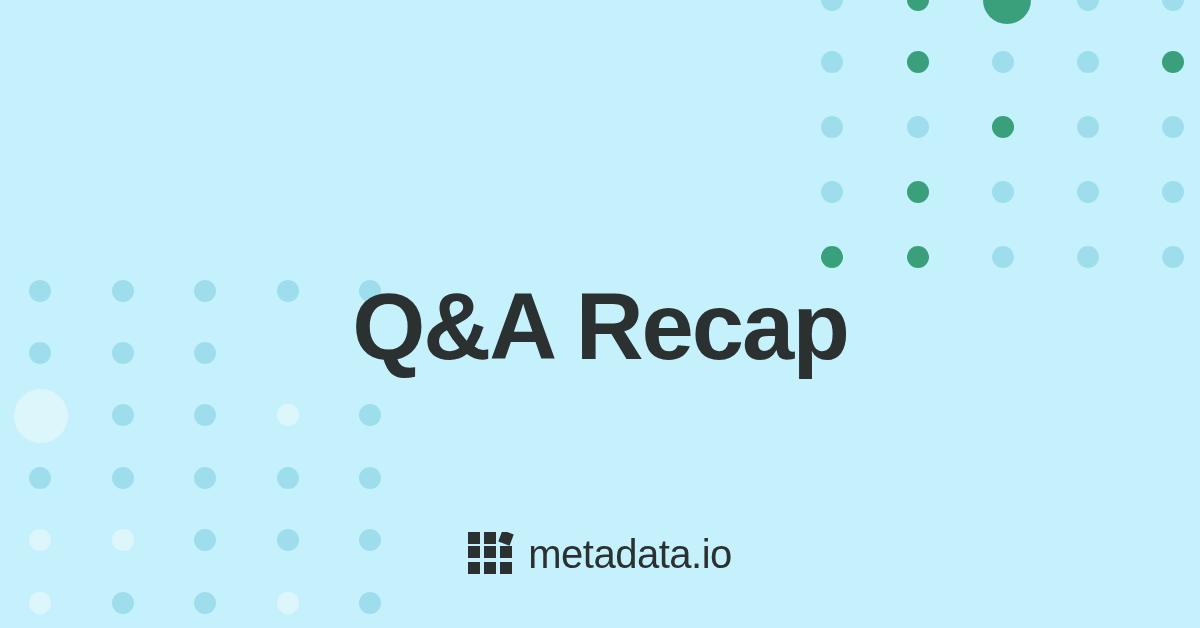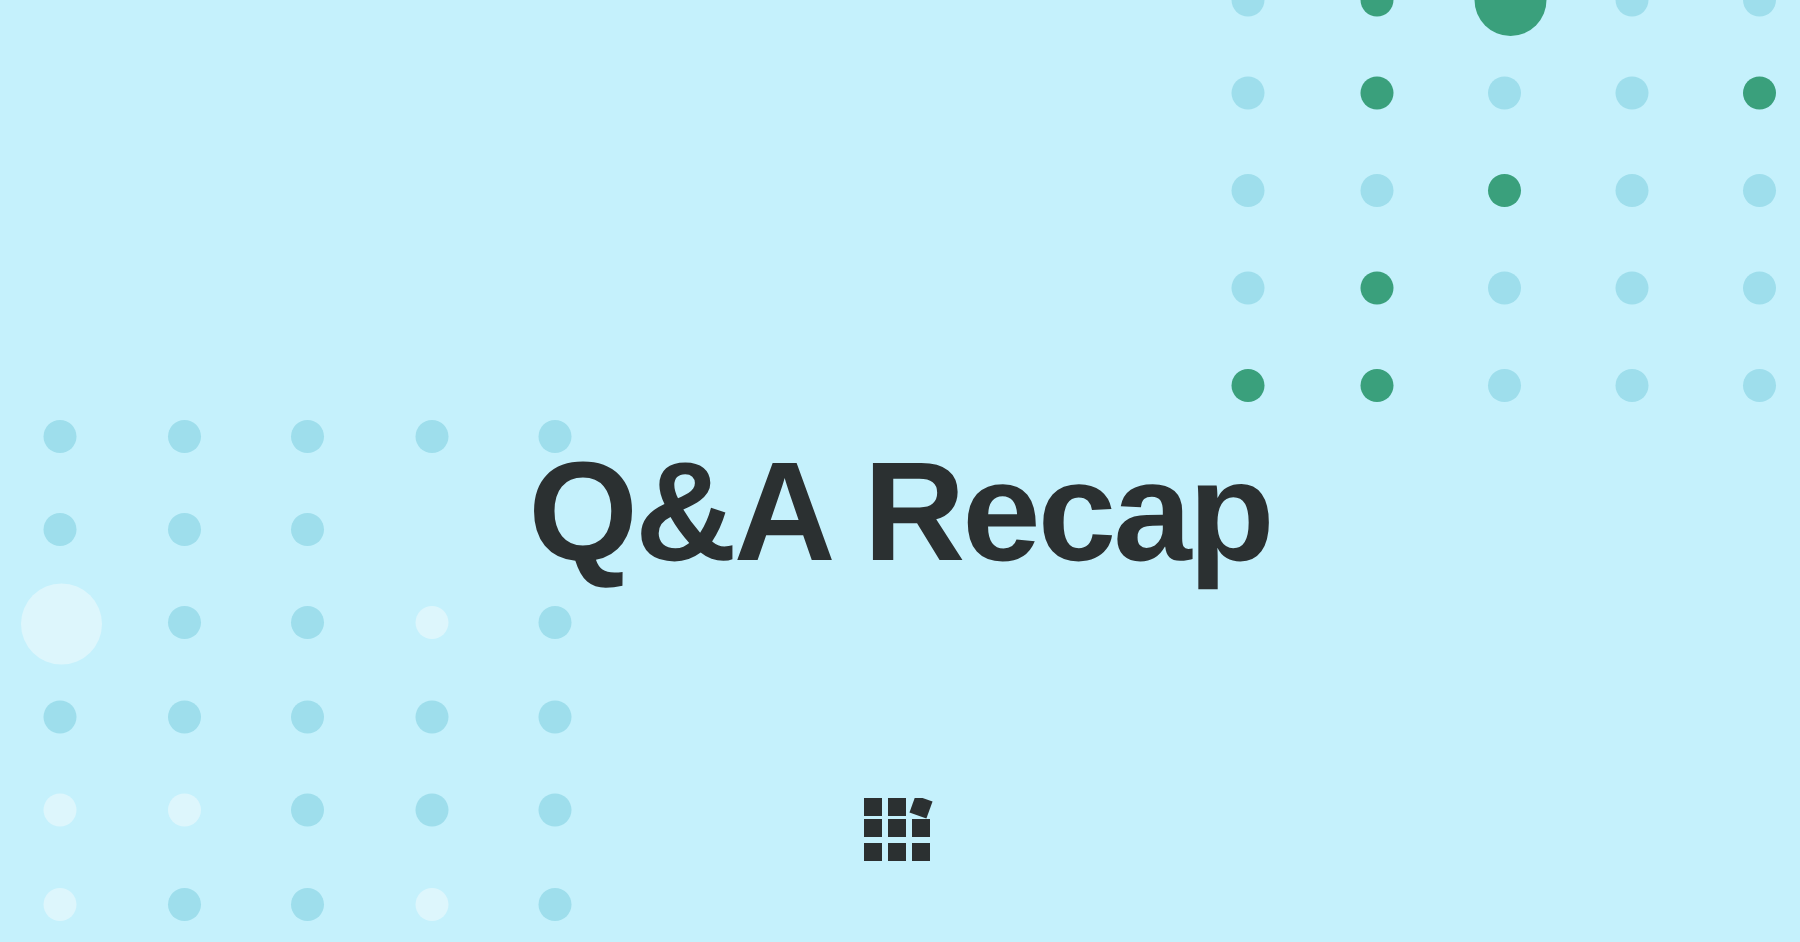--- a/index.html
+++ b/index.html
@@ -49,21 +49,21 @@
     font-weight: bold;
     letter-spacing: -0.4px;
     line-height: 1;
     white-space: nowrap;
     margin-top: -2px;
   }
   .headline {
     position: absolute;
     left: 0;
     right: 0;
-    top: 294px;
+    top: 280px;
     text-align: center;
     color: #2b3031;
     font-size: 94px;
     font-weight: bold;
     letter-spacing: -2px;
     line-height: 1;
     white-space: nowrap;
   }
   .logo-lockup {
     position: absolute;
@@ -163,16 +163,17 @@
         <rect x="0" y="14" width="12" height="12" fill="#2b3031"></rect>
         <rect x="16" y="14" width="12" height="12" fill="#2b3031"></rect>
         <rect x="32" y="14" width="12" height="12" fill="#2b3031"></rect>
         <rect x="0" y="30" width="12" height="12" fill="#2b3031"></rect>
         <rect x="16" y="30" width="12" height="12" fill="#2b3031"></rect>
         <rect x="32" y="30" width="12" height="12" fill="#2b3031"></rect>
         <rect x="0" y="0" width="12" height="12" fill="#2b3031"></rect>
         <rect x="16" y="0" width="12" height="12" fill="#2b3031"></rect>
         <rect x="32" y="0" width="12" height="12" fill="#2b3031" transform="rotate(20 38 6)"></rect>
       </svg>
+      <span class="logo-wordmark">metadata.io</span>
     </div>
 
   </div>
 </div>
 
 </body></html>

